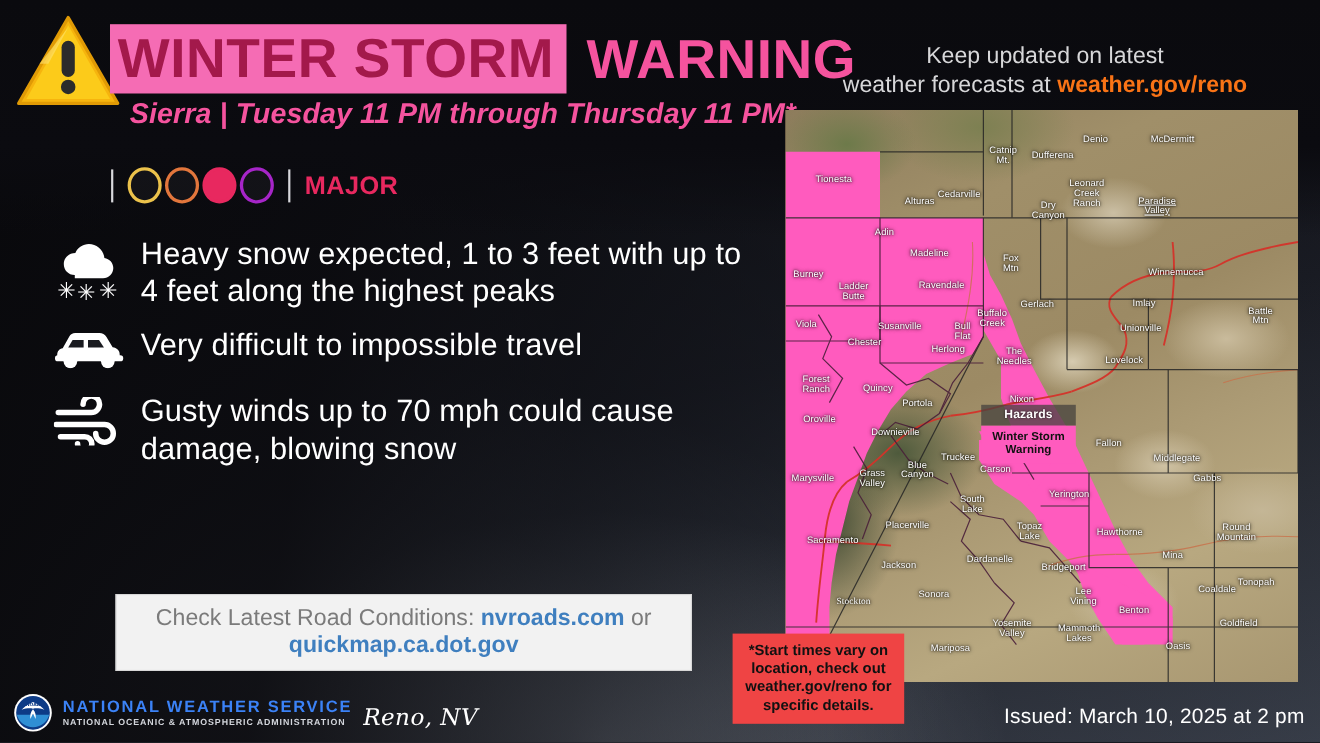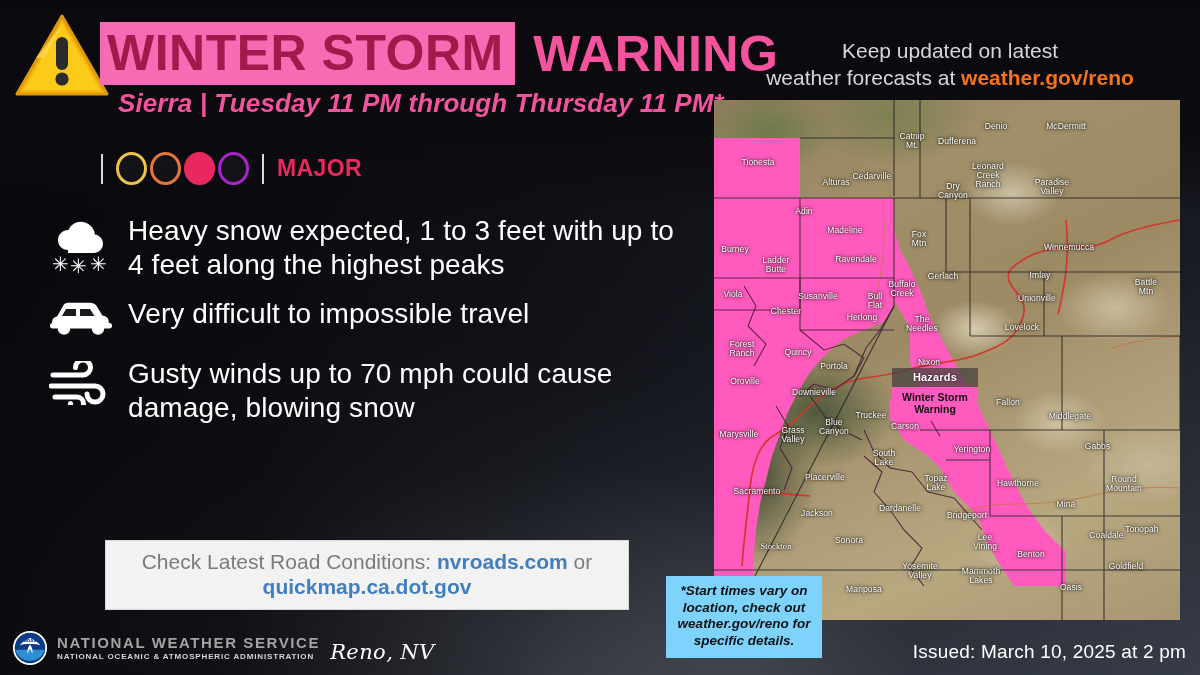--- a/index.html
+++ b/index.html
@@ -78,21 +78,21 @@
     background:#f2f2f2; border:1px solid #d7d7d7;
     display:flex; flex-direction:column; align-items:center; justify-content:center;
   }
   #roadbox .line{ font-size:21px; color:#7b7b7b; line-height:1.18; text-align:center; }
   #roadbox .lnk{ color:#3f7fbf; font-weight:700; }
 
   
   #nws{ position:absolute; left:12px; top:630px; display:flex; align-items:center; }
   #noaa-seal{ width:36px; height:36px; }
   #nws-text{ margin-left:9px; }
-  #nws-l1{ font-size:15px; font-weight:700; letter-spacing:1.6px; color:#a3a3a3; line-height:16px; }
+  #nws-l1{ font-size:15px; font-weight:700; letter-spacing:1.6px; color:#3b82f6; line-height:16px; }
   #nws-l2{ font-size:8px; font-weight:700; letter-spacing:.85px; color:#d3d6dc; line-height:11px; }
   #office{
     margin-left:10px; font-size:21px; color:#ffffff; font-style:italic;
     font-family:"DejaVu Serif", serif; letter-spacing:.4px; padding-top:8px;
   }
 
   
   #keep-updated{
     position:absolute; left:700px; top:38px; width:500px; text-align:center;
     font-size:21px; color:#d7d7d9; line-height:1.28;
@@ -146,21 +146,21 @@
     text-shadow:0 0 2px rgba(0,0,0,.8);
   }
   #hazards-item{
     background:#FF5BBE; color:#111111; font-size:10.5px; font-weight:700;
     text-align:center; padding:5px 2px 6px; line-height:11.5px;
   }
 
   
   #footnote{
     position:absolute; left:666px; top:576px; width:156px;
-    background:#7dd3fc; color:#111111; font-size:13.5px; font-style:italic;
+    background:#ef4444; color:#111111; font-size:13.5px; 
     font-weight:700; line-height:1.24; text-align:center; padding:7px 6px 8px;
   }
 
   #issued{
     position:absolute; right:14px; bottom:12px;
     font-size:19px; color:#ffffff; letter-spacing:.2px;
   }
 </style>
 </head>
 <body>
@@ -355,21 +355,21 @@
       <div class="lbl" style="left: 198px; top: 32px;">Catnip
 Mt.</div>
       <div class="lbl" style="left: 243px; top: 37px;">Dufferena</div>
       <div class="lbl" style="left: 282px; top: 22px;">Denio</div>
       <div class="lbl" style="left: 352px; top: 22px;">McDermitt</div>
       <div class="lbl" style="left: 122px; top: 78px;">Alturas</div>
       <div class="lbl" style="left: 158px; top: 72px;">Cedarville</div>
       <div class="lbl" style="left: 274px; top: 62px;">Leonard
 Creek
 Ranch</div>
-      <div class="lbl" style="left: 338px; top: 78px;">Paradise
+      <div class="lbl" style="left: 338px; top: 78px; text-decoration: underline;">Paradise
 Valley</div>
       <div class="lbl" style="left: 90px; top: 107px;">Adin</div>
       <div class="lbl" style="left: 239px; top: 82px;">Dry
 Canyon</div>
       <div class="lbl" style="left: 131px; top: 126px;">Madeline</div>
       <div class="lbl" style="left: 205px; top: 130px;">Fox
 Mtn</div>
       <div class="lbl" style="left: 355px; top: 143px;">Winnemucca</div>
       <div class="lbl" style="left: 21px; top: 145px;">Burney</div>
       <div class="lbl" style="left: 142px; top: 155px;">Ravendale</div>
@@ -404,21 +404,21 @@
       <div class="lbl" style="left: 25px; top: 330px;">Marysville</div>
       <div class="lbl" style="left: 79px; top: 326px;">Grass
 Valley</div>
       <div class="lbl" style="left: 120px; top: 318px;">Blue
 Canyon</div>
       <div class="lbl" style="left: 191px; top: 322px;">Carson</div>
       <div class="lbl" style="left: 356px; top: 312px;">Middlegate</div>
       <div class="lbl" style="left: 170px; top: 349px;">South
 Lake</div>
       <div class="lbl" style="left: 258px; top: 345px;">Yerington</div>
-      <div class="lbl" style="left: 366px; top: 342px; padding-left: 35px;">Gabbs</div>
+      <div class="lbl" style="left: 366px; top: 330px; padding-left: 35px;">Gabbs</div>
       <div class="lbl" style="left: 43px; top: 387px;">Sacramento</div>
       <div class="lbl" style="left: 111px; top: 373px;">Placerville</div>
       <div class="lbl" style="left: 222px; top: 374px;">Topaz
 Lake</div>
       <div class="lbl" style="left: 304px; top: 379px;">Hawthorne</div>
       <div class="lbl" style="left: 410px; top: 375px;">Round
 Mountain</div>
       <div class="lbl" style="left: 103px; top: 409px;">Jackson</div>
       <div class="lbl" style="left: 186px; top: 404px;">Dardanelle</div>
       <div class="lbl" style="left: 253px; top: 411px;">Bridgeport</div>

